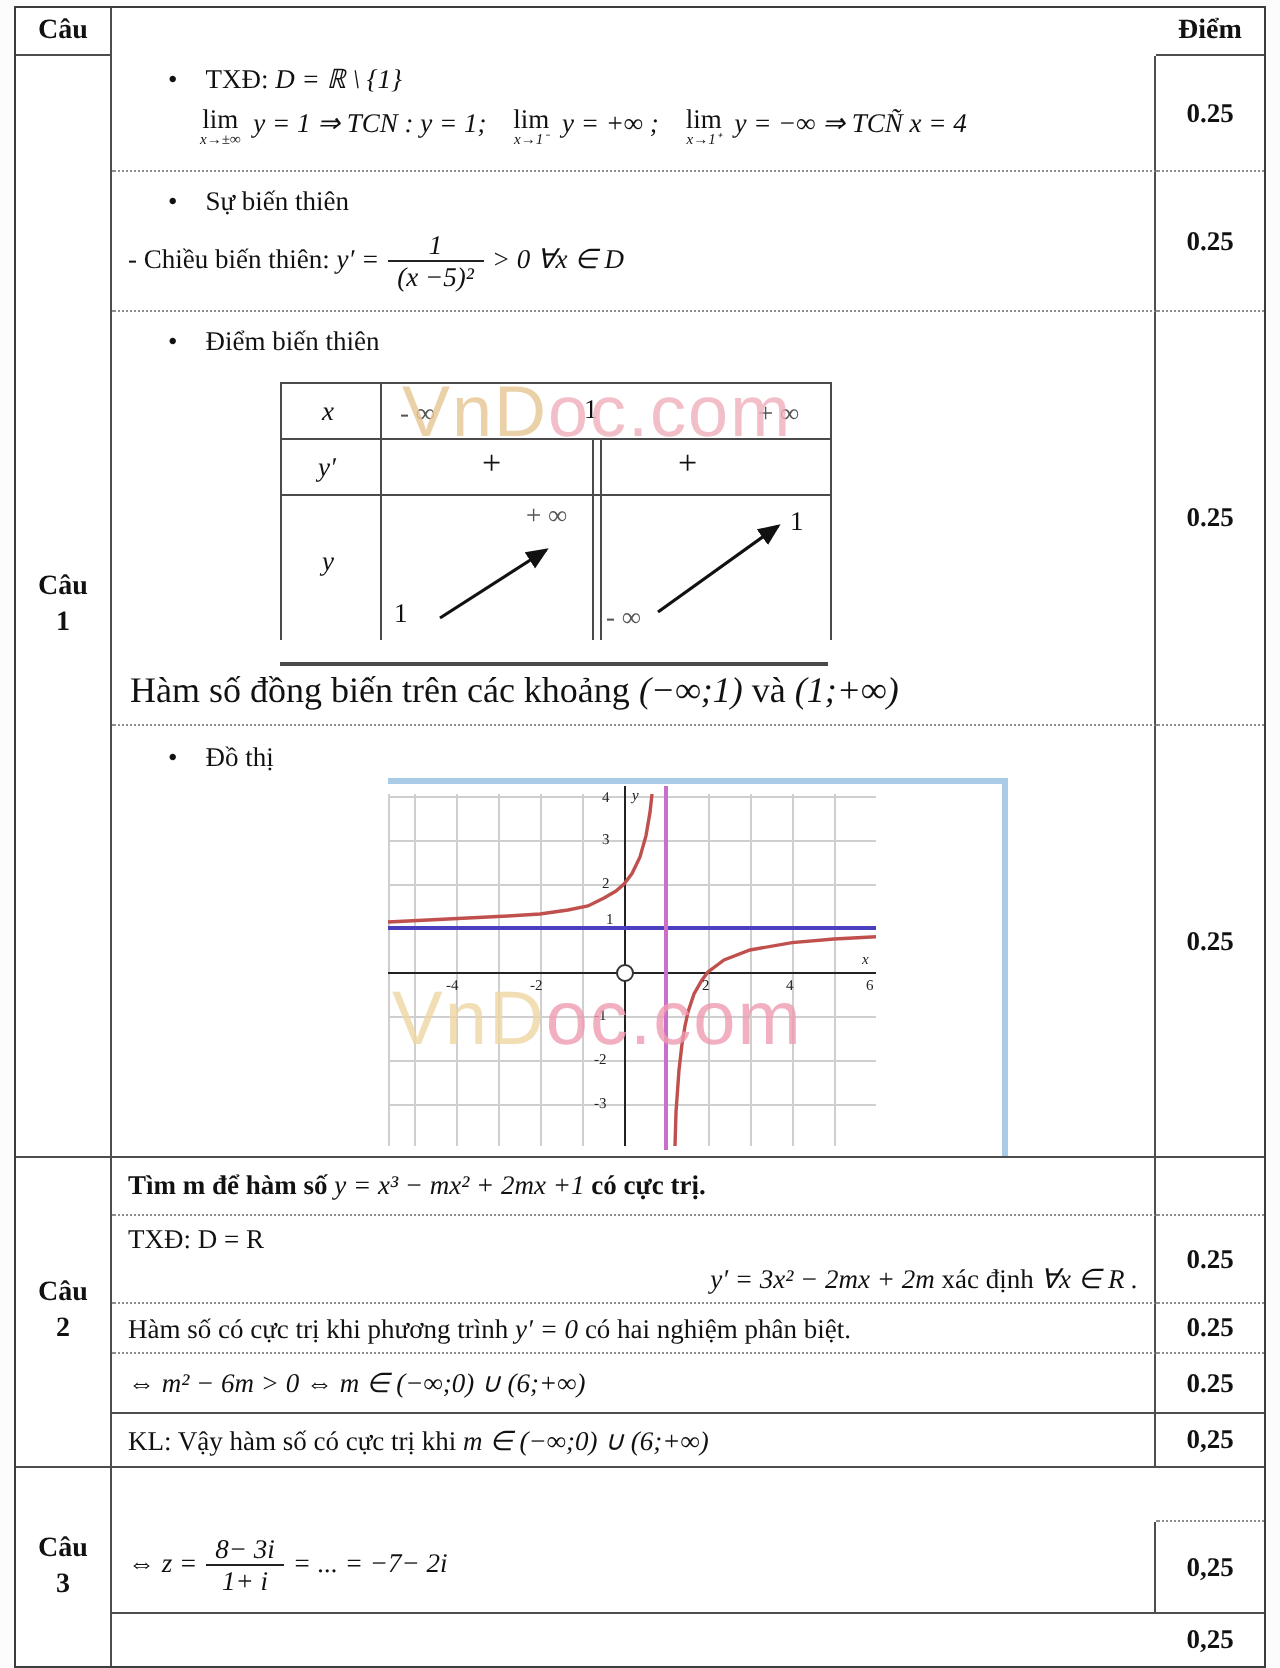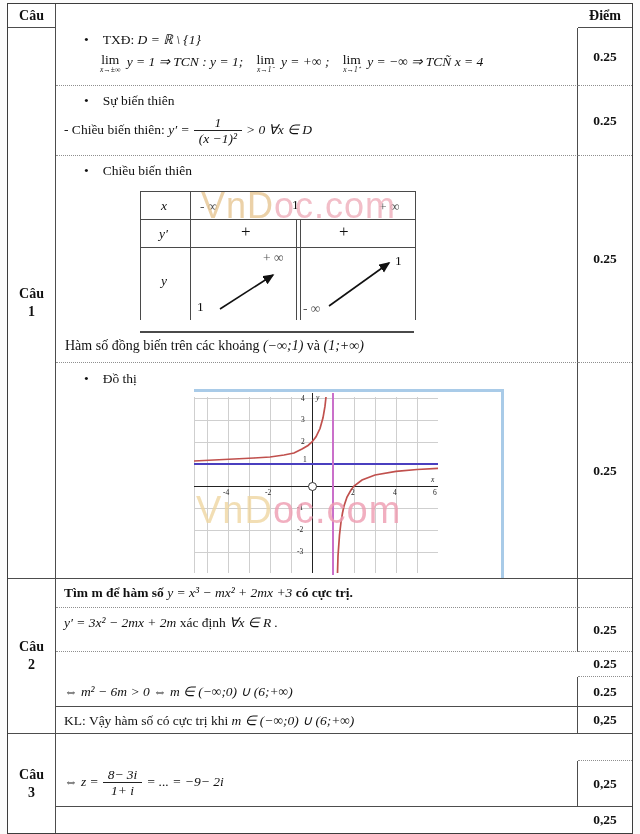--- a/index.html
+++ b/index.html
@@ -29,21 +29,21 @@
   .frac .num{display:block;line-height:15px;padding:0 5px;border-bottom:1px solid #222;}
   .frac .den{display:block;line-height:16px;padding:0 5px;}
   
   .bbt{position:absolute;left:84px;top:35px;width:274px;height:128px;border:1px solid #4a4a4a;border-bottom:none;font-size:13.5px;}
   .bbt .vlab{position:absolute;left:49px;top:0;bottom:0;border-left:1px solid #4a4a4a;}
   .bbt .h1{position:absolute;left:0;right:0;top:27px;border-top:1px solid #4a4a4a;}
   .bbt .h2{position:absolute;left:0;right:0;top:55px;border-top:1px solid #4a4a4a;}
   .bbt .dbl{position:absolute;left:155px;top:27px;bottom:0;width:3px;border-left:1px solid #4a4a4a;border-right:1px solid #4a4a4a;}
   .bbt span{position:absolute;white-space:nowrap;}
   .underline{position:absolute;left:84px;top:175px;width:274px;height:2px;background:#4a4a4a;}
-  .concl{position:absolute;left:9px;top:181px;font-size:14px;}
+  .concl{position:absolute;left:9px;top:181px;font-size:18px;}
   .wm{position:absolute;font-family:"Liberation Sans",sans-serif;font-weight:normal;letter-spacing:1px;opacity:0.8;pointer-events:none;z-index:5;white-space:nowrap;}
   
   .graph{position:absolute;left:138px;top:26px;width:310px;height:190px;}
   .g-top{position:absolute;left:0;right:0;top:0;height:3px;background:#a9cbe8;}
   .g-right{position:absolute;right:0;top:0;width:3px;height:190px;background:#a9cbe8;}
   .plot{position:absolute;left:0;top:8px;width:244px;height:176px;
         background-image:repeating-linear-gradient(to right,#cfcfcf 0 1px,transparent 1px 21px),
                          repeating-linear-gradient(to bottom,#cfcfcf 0 1px,transparent 1px 22px);
         background-position:13px 0,0 1px;}
   .ax-y{position:absolute;left:118px;top:-4px;bottom:0;width:1px;background:#222;}
@@ -92,29 +92,29 @@
   </div>
   <div class="cell s c3 r2 bd">0.25</div>
 
   <div class="cell a c2 r3 bd">
     <div class="bullet-line" style="margin-top:3px;">
       <span>•</span>
       <span>Sự biến thiên</span>
     </div>
     <div style="margin-top:6px;">
       <span>- Chiều biến thiên:</span>
-      <span class="m">y′ =</span><span class="frac m"><span class="num">1</span><span class="den">(x −1)²</span></span><span class="m">&gt; 0  ∀x ∈ D</span>
+      <span class="m">y′ =</span><span class="frac m"><span class="num">1</span><span class="den">(x −5)²</span></span><span class="m">&gt; 0  ∀x ∈ D</span>
     </div>
   </div>
   <div class="cell s c3 r3 bd">0.25</div>
 
   <div class="cell a c2 r4 bd">
     <div class="bullet-line" style="margin-top:3px;">
       <span>•</span>
-      <span>Chiều biến thiên</span>
+      <span>Điểm biến thiên</span>
     </div>
 
     <div class="bbt">
       <div class="vlab"></div>
       <div class="h1"></div>
       <div class="h2"></div>
       <div class="dbl"></div>
       <span class="m" style="left:20px;top:5px;">x</span>
       <span class="m" style="left:18px;top:33px;">y′</span>
       <span class="m" style="left:20px;top:80px;">y</span>
@@ -189,49 +189,55 @@
     </div>
 
     <div class="wm" style="left:140px;top:139px;font-size:38px;">
       <span style="color:#efd7a2;">VnD</span><span style="color:#ee9cb1;">oc.com</span>
     </div>
   </div>
   <div class="cell s c3 r5 bs">0.25</div>
 
   <div class="cell a c2 r6 bd" style="padding-top:5px;">
     <span class="b">Tìm m để hàm số</span>
-    <span class="m">y = x³ − mx² + 2mx +3</span>
+    <span class="m">y = x³ − mx² + 2mx +1</span>
     <span class="b">có cực trị.</span>
   </div>
   <div class="cell s c3 r6 bd"></div>
 
   <div class="cell a c2 r7 bd">
-    <div style="margin-top:3px;">
+    <div>TXĐ: D = R</div>
+    <div style="margin-top:3px;text-align:right;">
       <span class="m">y′ = 3x² − 2mx + 2m</span>
       <span>xác định</span>
       <span class="m">∀x ∈ R .</span>
     </div>
   </div>
   <div class="cell s c3 r7 bd">0.25</div>
 
+  <div class="cell a c2 r8 bd" style="padding-top:4px;">
+    <span>Hàm số có cực trị khi phương trình</span>
+    <span class="m">y′ = 0</span>
+    <span>có hai nghiệm phân biệt.</span>
+  </div>
   <div class="cell s c3 r8 bd">0.25</div>
 
   <div class="cell a c2 r9 bs" style="padding-top:6px;">
     <span class="m">⇔ m² − 6m &gt; 0 ⇔ m ∈ (−∞;0) ∪ (6;+∞)</span>
   </div>
   <div class="cell s c3 r9 bs">0.25</div>
 
   <div class="cell a c2 r10 bs" style="padding-top:5px;">
     <span>KL: Vậy hàm số có cực trị khi</span>
     <span class="m">m ∈ (−∞;0) ∪ (6;+∞)</span>
   </div>
   <div class="cell s c3 r10 bs">0,25</div>
 
   <div class="cell s c3 r11 bd"></div>
 
   <div class="cell a c2 r12 bs" style="padding-top:6px;">
-    <span class="m">⇔ z =</span><span class="frac m"><span class="num">8− 3i</span><span class="den">1+ i</span></span><span class="m">= ... = −9− 2i</span>
+    <span class="m">⇔ z =</span><span class="frac m"><span class="num">8− 3i</span><span class="den">1+ i</span></span><span class="m">= ... = −7− 2i</span>
   </div>
   <div class="cell s c3 r12 bs">0,25</div>
 
   <div class="cell s c3 r13">0,25</div>
 
 </div>
 
 </body></html>

